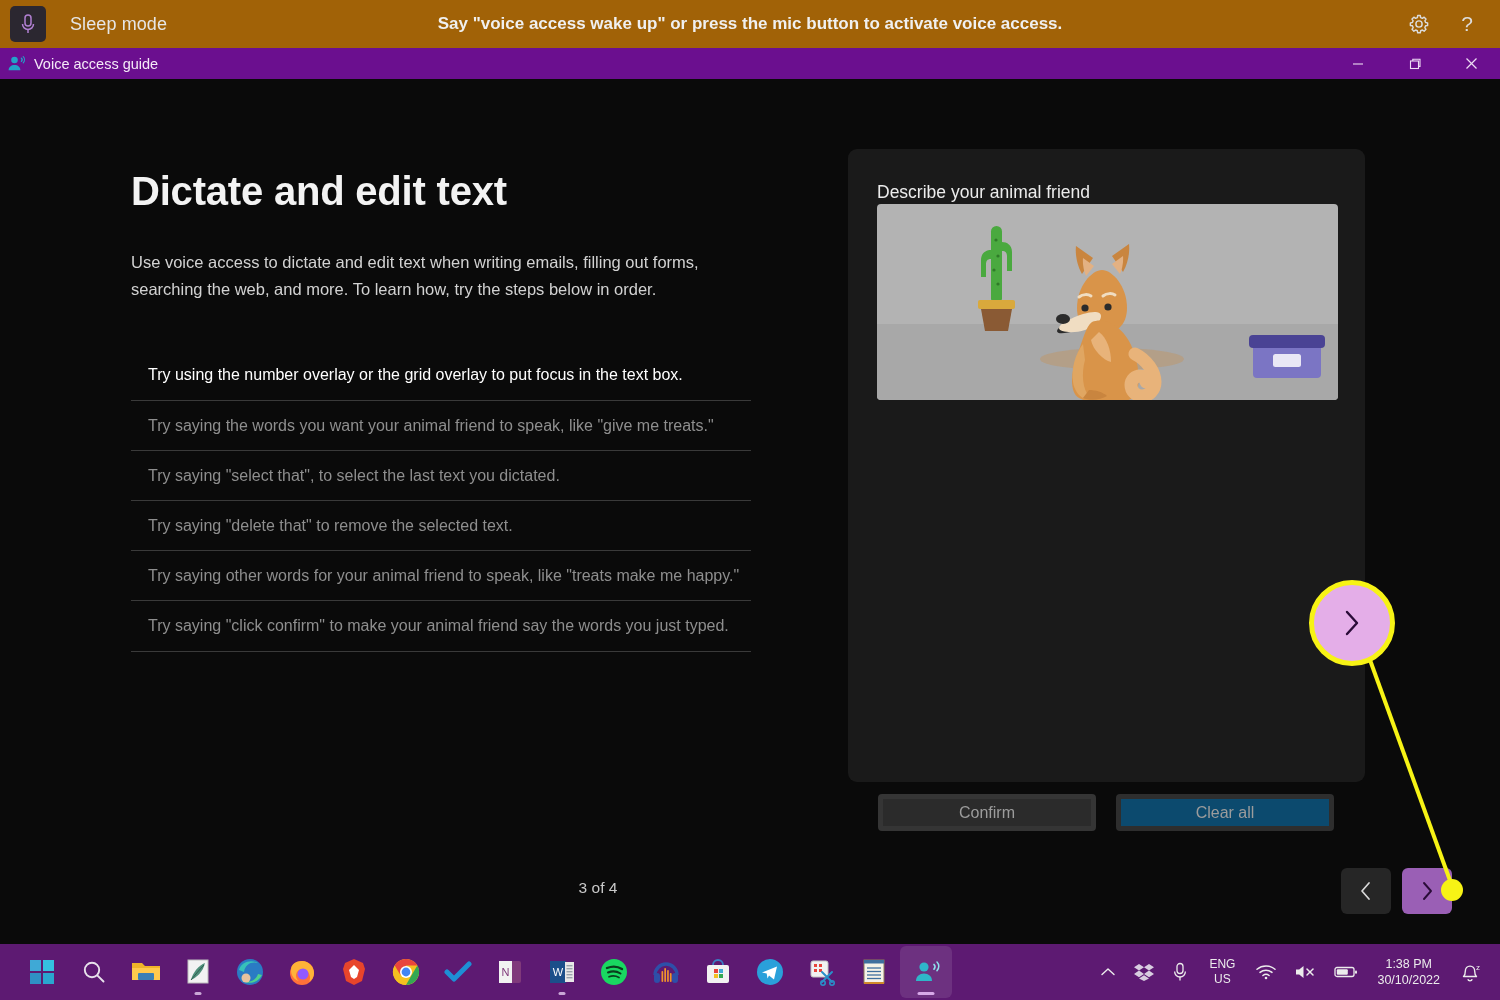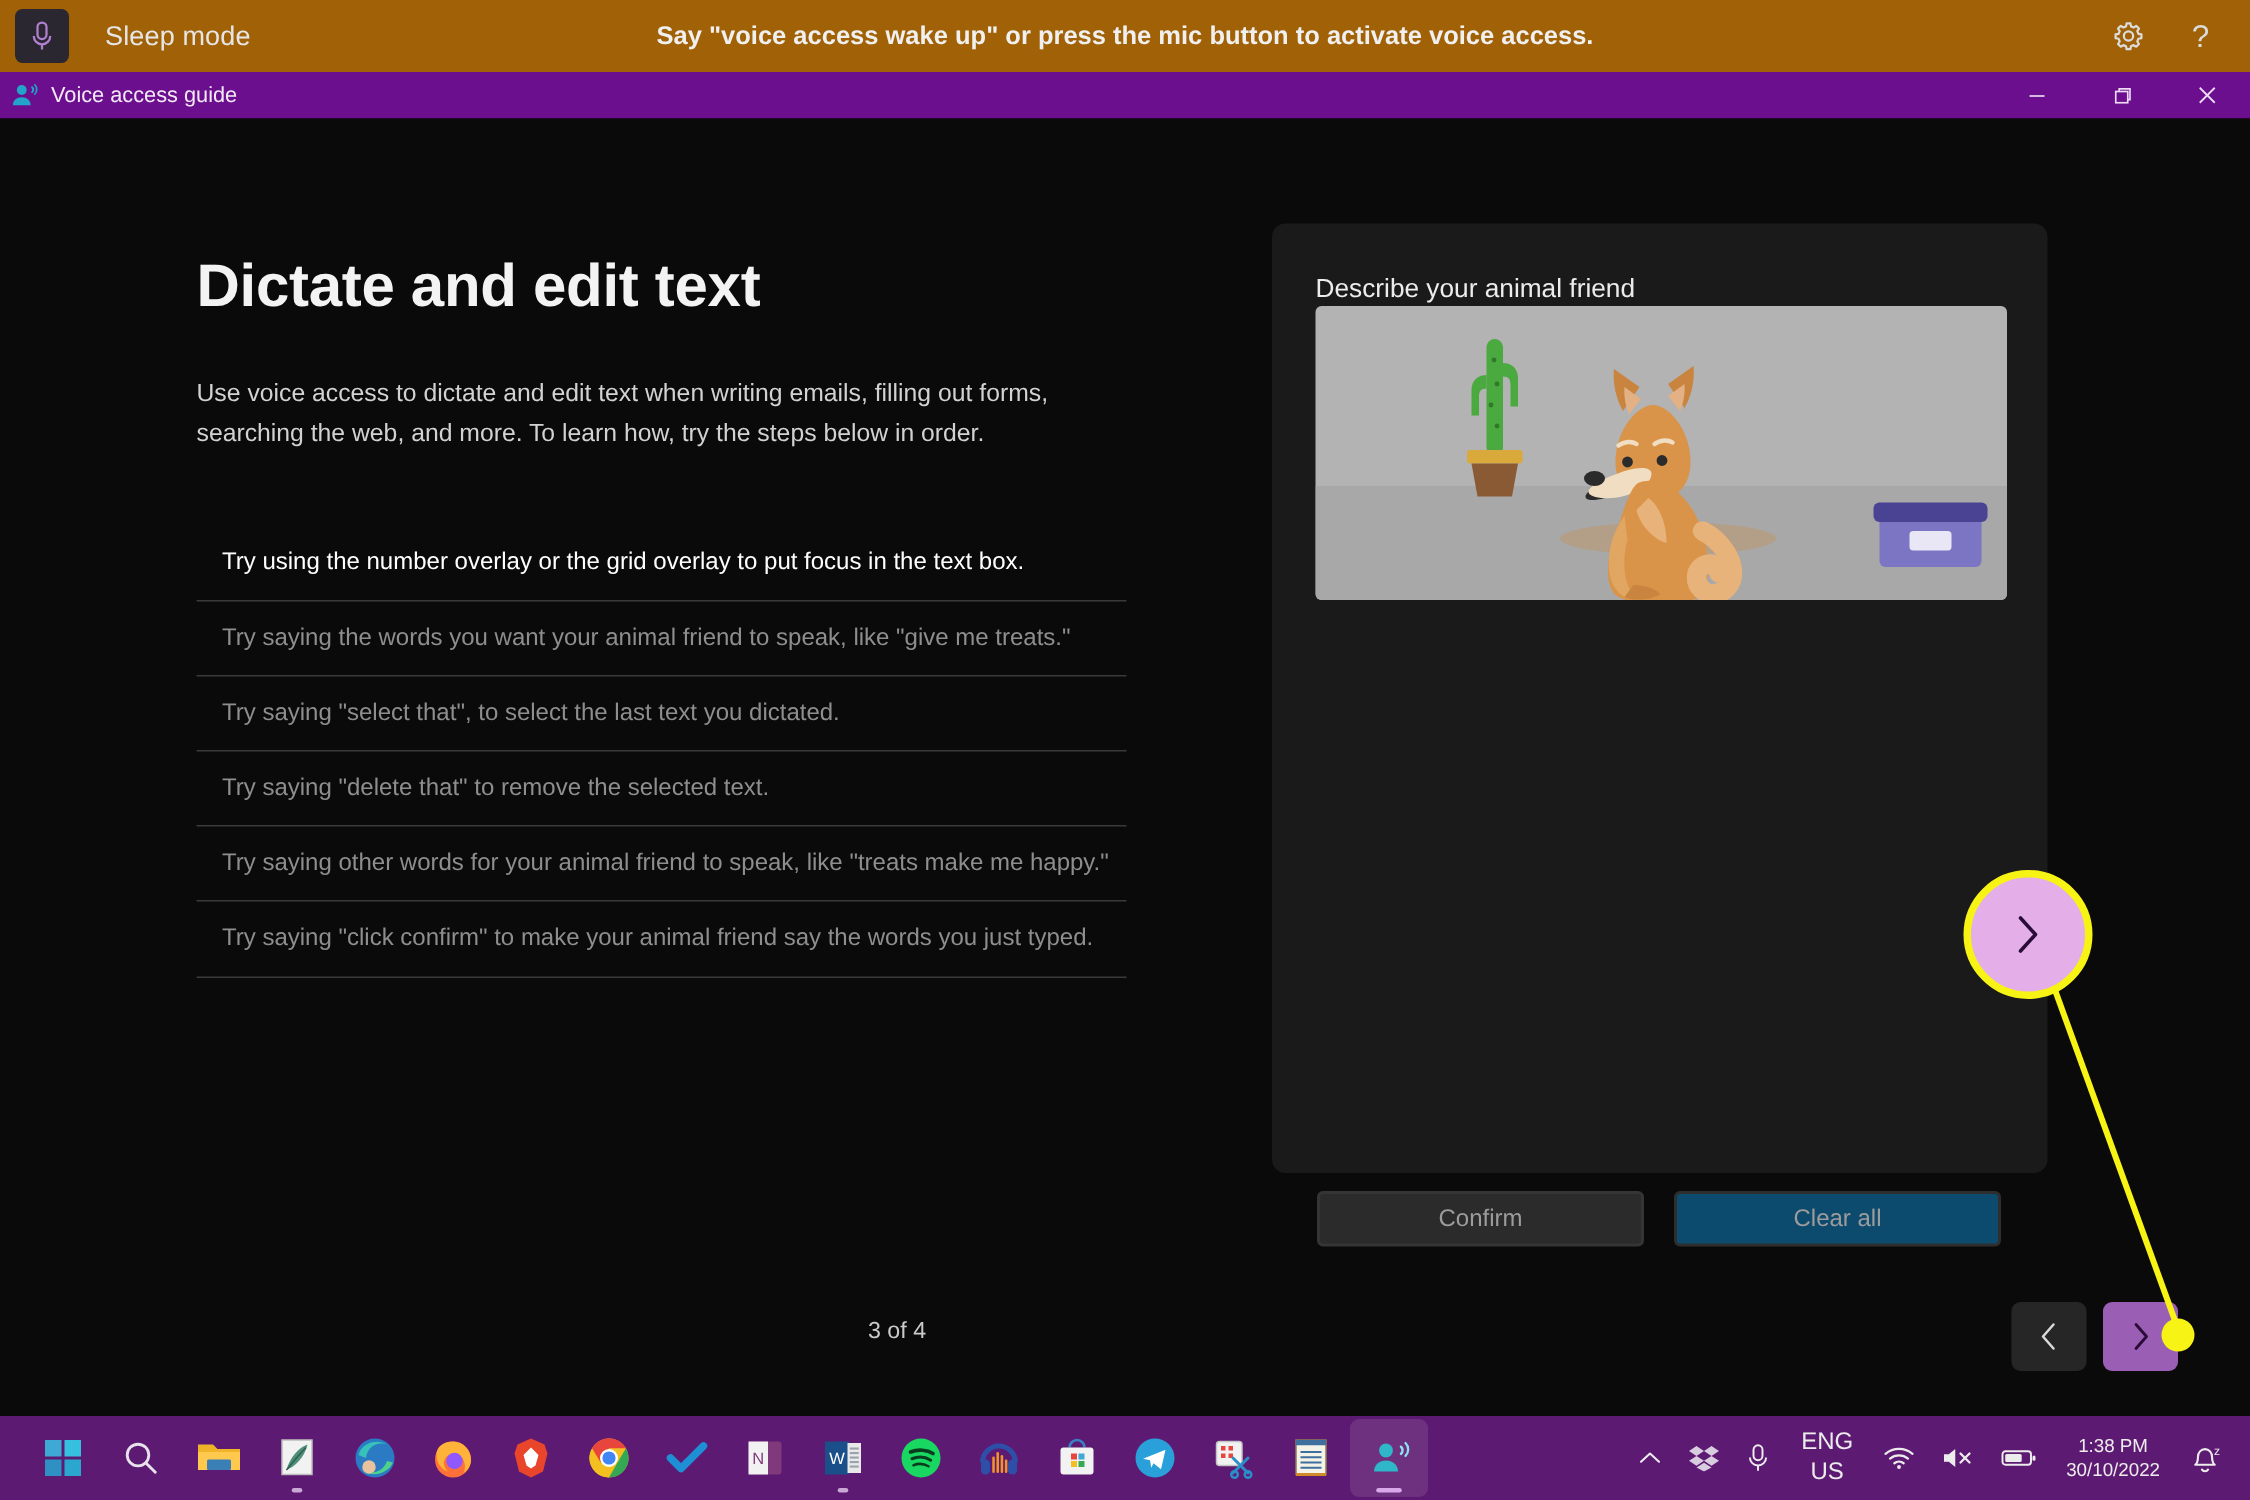--- a/index.html
+++ b/index.html
@@ -88,21 +88,21 @@
     padding: 16px 17px;
   }
   .textbox .ph { color: #a0a0a0; font-size: 16.5px; line-height: 1.45; }
   .caret {
     display: inline-block; width: 1px; height: 17px; background: #d8d8d8;
     vertical-align: -3px; margin-right: 1px;
   }
 
   .card-btns { position: absolute; left: 30px; top: 645px; display: flex; gap: 20px; }
   .cbtn {
-    width: 218px; height: 37px; border-radius: 4px; border: 2px solid #86efac;
+    width: 218px; height: 37px; border-radius: 4px; border: 5px solid #86efac;
     display: flex; align-items: center; justify-content: center;
     color: #9c9c9c; font-size: 16px;
   }
   .cbtn.confirm { background: #2b2b2b; border-color: #353535; }
   .cbtn.clear { background: #0c4a6e; border-color: #2e2e2e; }
 
   
   .pager {
     position: absolute; left: 0; width: 1196px; top: 800px; text-align: center;
     color: #c9c9c9; font-size: 15.5px;
@@ -146,21 +146,21 @@
   }
   .tb-item.active {
     background: rgba(255,255,255,.10); border-radius: 6px;
   }
   .tb-item.active .dot { width: 17px; background: #d8a8e8; }
   .tray { margin-left: auto; display: flex; align-items: center; gap: 0; padding-right: 10px; }
   .tray-item {
     display: flex; align-items: center; justify-content: center;
     color: #ececec; padding: 0 9px; height: 48px;
   }
-  .tray-lang { flex-direction: column; font-size: 16px; line-height: 1.25; padding: 0 12px; }
+  .tray-lang { flex-direction: column; font-size: 12px; line-height: 1.25; padding: 0 12px; }
   .tray-clock { flex-direction: column; font-size: 12.5px; line-height: 1.3; text-align: right; padding: 0 10px; }
   svg { display: block; }
 </style>
 </head>
 <body>
 
 <div class="screen">
 
   <div class="va-bar">
     <div class="va-mic-btn">

